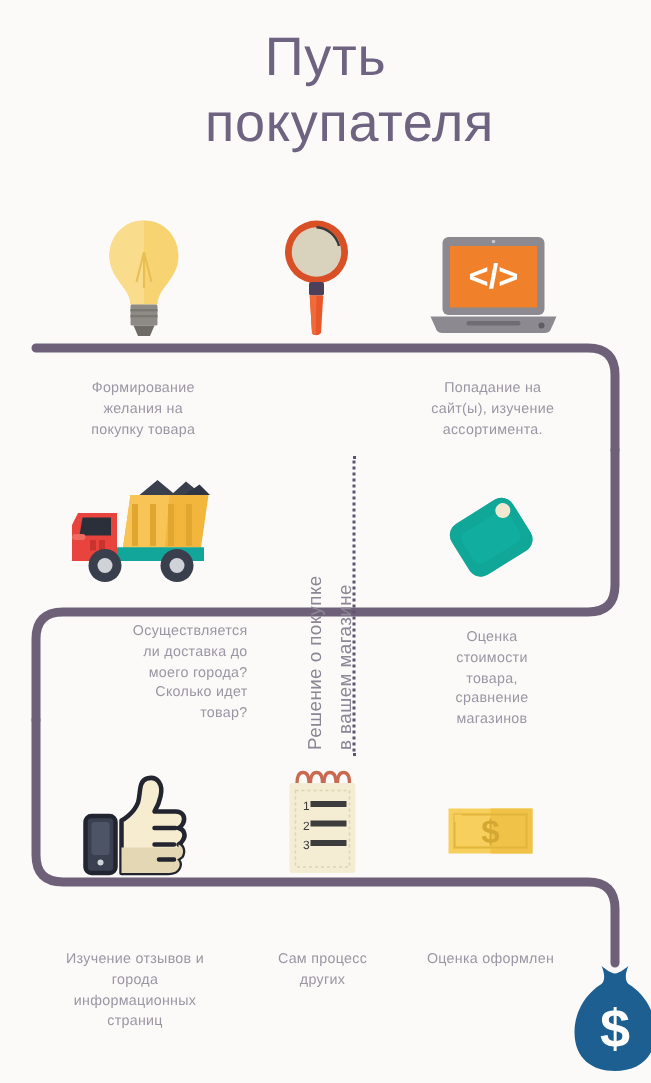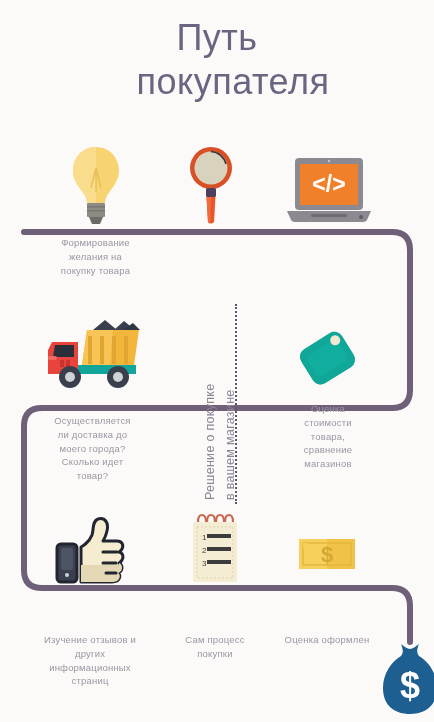--- a/index.html
+++ b/index.html
@@ -30,21 +30,21 @@
 
   
   .row{position:absolute;left:0;width:434px;}
   .cell{position:absolute;text-align:center;}
   .icon-wrap{height:86px;display:flex;align-items:flex-end;justify-content:center;}
   .caption{
     color:#9b96a3;
     font-size:9.5px;
     line-height:1.45;
     letter-spacing:0.2px;
-    margin-top:10px;
+    margin-top:26px;
     white-space:pre-line;
   }
 
   
   .vert-block{position:absolute;left:181px;top:304px;width:60px;height:200px;}
   .vert-text{
     position:absolute;
     transform:rotate(-90deg);
     transform-origin:left top;
     color:#8b8694;
@@ -119,20 +119,23 @@
         <svg class="ico" width="96" height="72" viewBox="0 0 96 72">
           <rect x="14" y="4" width="68" height="52" rx="4" fill="#8c8a90"></rect>
           <rect x="19" y="10" width="58" height="41" fill="#f0812a"></rect>
           <circle cx="48" cy="7" r="1.2" fill="#c9c7cc"></circle>
           <text x="48" y="38" font-family="'Liberation Sans',sans-serif" font-size="23" font-weight="bold" fill="#ffffff" text-anchor="middle">&lt;/&gt;</text>
           <path d="M6 57 L90 57 L86 66 Q85 68 82 68 L14 68 Q11 68 10 66 Z" fill="#8c8a90"></path>
           <rect x="30" y="60" width="36" height="3" rx="1.5" fill="#6f6d73"></rect>
           <circle cx="80" cy="63" r="2" fill="#5f5d63"></circle>
         </svg>
       </div>
+      <div class="caption">Попадание на
+сайт(ы), изучение
+ассортимента.</div>
     </div>
   </div>
 
   <div class="row" style="top:312px;">
 
     <div class="cell" style="left:20px;top:0;width:145px;">
       <div class="icon-wrap" style="height:80px;">
         <svg class="ico" width="110" height="72" viewBox="0 0 110 72">
           <path d="M49 10 L101 10 L96 45 L44 45 Z" fill="#f2b63c"></path>
           <path d="M49 10 L75 10 L72 45 L44 45 Z" fill="#f7c455"></path>
@@ -150,21 +153,21 @@
           <rect x="28" y="40" width="4" height="7" fill="#c9332d"></rect>
           <rect x="40" y="45" width="58" height="9" fill="#12a69a"></rect>
           <rect x="10" y="48" width="88" height="6" fill="#e8433c"></rect>
           <rect x="40" y="45" width="58" height="9" fill="#12a69a"></rect>
           <circle cx="32" cy="57" r="11" fill="#3a3f4d"></circle>
           <circle cx="32" cy="57" r="5" fill="#cfd2d6"></circle>
           <circle cx="80" cy="57" r="11" fill="#3a3f4d"></circle>
           <circle cx="80" cy="57" r="5" fill="#cfd2d6"></circle>
         </svg>
       </div>
-      <div class="caption" style="margin-top:22px;">Осуществляется
+      <div class="caption" style="margin-top:22px;text-align:right;">Осуществляется
 ли доставка до
 моего города?
 Сколько идет
 товар?</div>
     </div>
 
     <div class="cell" style="left:258px;top:0;width:140px;">
       <div class="icon-wrap" style="height:80px;">
         <svg class="ico" width="72" height="66" viewBox="0 0 72 66">
           <g transform="rotate(-32 36 33)">
@@ -196,21 +199,21 @@
         <svg class="ico" width="74" height="72" viewBox="0 0 74 72">
           <rect x="4" y="31" width="20" height="38" rx="4" fill="#3b4050" stroke="#22252f" stroke-width="3"></rect>
           <rect x="8" y="35" width="12" height="22" rx="2" fill="#4d5465"></rect>
           <circle cx="14" cy="62" r="2" fill="#cfd2d6"></circle>
           <path d="M28 69 L28 34 C28 34 36 30 39 22 C41 16 39 8 45 6 C52 4 56 10 54 18 C53 23 50 28 50 28 L64 28 C69 28 71 32 69 36 C68 38 66 39 66 39 C70 40 71 44 69 47 C68 49 66 50 66 50 C69 51 70 55 68 58 C67 59 65 60 65 60 C68 62 67 66 64 68 C62 69 59 69 59 69 Z" fill="#f6eccf" stroke="#22252f" stroke-width="3" stroke-linejoin="round"></path>
           <path d="M28 52 L66 52 L66 50 C69 51 70 55 68 58 C67 59 65 60 65 60 C68 62 67 66 64 68 C62 69 59 69 59 69 L28 69 Z" fill="#e4d7b3"></path>
           <path d="M50 39 L64 39 M50 50 L63 50 M53 60 L63 60" stroke="#22252f" stroke-width="3" stroke-linecap="round"></path>
         </svg>
       </div>
       <div class="caption" style="margin-top:48px;">Изучение отзывов и
-других
+города
 информационных
 страниц</div>
     </div>
 
     <div class="cell" style="left:153px;top:0;width:124px;">
       <div class="icon-wrap" style="height:80px;">
         <svg class="ico" width="60" height="72" viewBox="0 0 60 72">
           <rect x="8" y="9" width="44" height="60" rx="2" fill="#f4ecd3"></rect>
           <rect x="12" y="14" width="36" height="51" fill="none" stroke="#ded2b0" stroke-width="1" stroke-dasharray="2 2"></rect>
           <g fill="none" stroke="#c96a50" stroke-width="2.2">
@@ -221,21 +224,21 @@
           </g>
           <text x="17" y="27" font-family="'Liberation Sans',sans-serif" font-size="8" fill="#3c3c3c">1</text>
           <rect x="22" y="21" width="24" height="4" fill="#3c3c3c"></rect>
           <text x="17" y="40" font-family="'Liberation Sans',sans-serif" font-size="8" fill="#3c3c3c">2</text>
           <rect x="22" y="34" width="24" height="4" fill="#3c3c3c"></rect>
           <text x="17" y="53" font-family="'Liberation Sans',sans-serif" font-size="8" fill="#3c3c3c">3</text>
           <rect x="22" y="47" width="24" height="4" fill="#3c3c3c"></rect>
         </svg>
       </div>
       <div class="caption" style="margin-top:48px;">Сам процесс
-покупки</div>
+других</div>
     </div>
 
     <div class="cell" style="left:262px;top:0;width:130px;">
       <div class="icon-wrap" style="height:80px;">
         <svg class="ico" width="62" height="62" viewBox="0 0 62 62">
           <rect x="3" y="16" width="56" height="30" fill="#f7cf5c"></rect>
           <rect x="31" y="16" width="28" height="30" fill="#f0c348"></rect>
           <rect x="7" y="20" width="48" height="22" fill="none" stroke="#e2b63c" stroke-width="1.4"></rect>
           <path d="M7 20 h5 a5 5 0 0 1 -5 5 z" fill="#f7cf5c"></path>
           <text x="31" y="39" font-family="'Liberation Sans',sans-serif" font-size="22" font-weight="bold" fill="#d4a832" text-anchor="middle">$</text>

